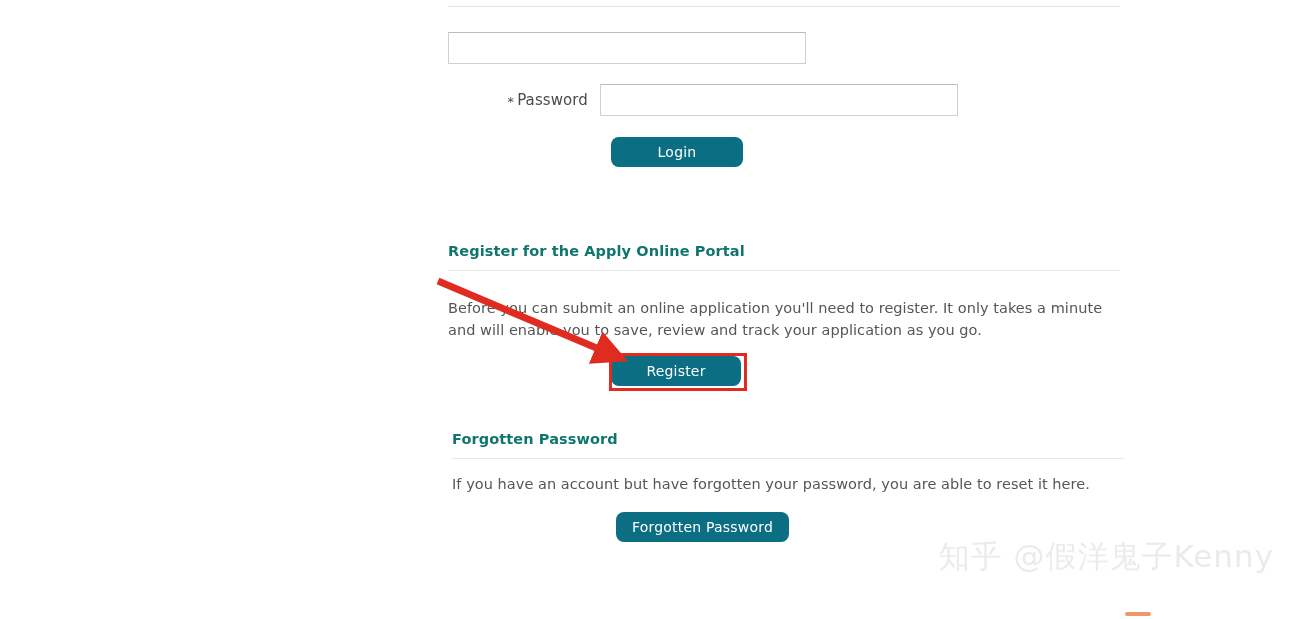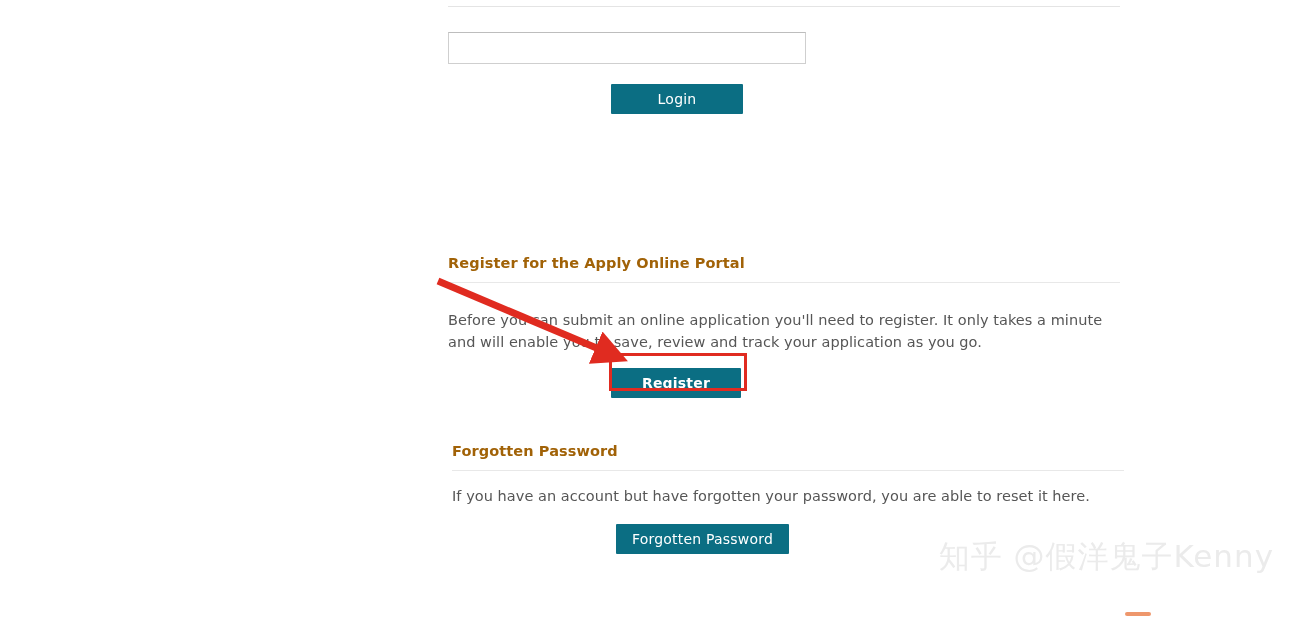--- a/index.html
+++ b/index.html
@@ -72,52 +72,50 @@
     display: inline-block;
     background: #0b6e83;
     color: #ffffff;
     border: none;
     font-size: 14px;
     font-family: "DejaVu Sans", "Liberation Sans", sans-serif;
     line-height: 1;
     text-align: center;
     cursor: pointer;
     padding: 0;
-    border-radius: 1px;
+    border-radius: 8px;
     letter-spacing: 0.2px;
   }
 
   .btn-login {
     width: 132px;
     height: 30px;
   }
   .btn-register {
     width: 130px;
     height: 30px;
-    font-weight: bold;
   }
   .btn-forgotten {
     width: 173px;
     height: 30px;
   }
 
   .btn-row {
     margin-left: 163px;
   }
 
   
   .section {
     margin-top: 0;
   }
   .section-title {
     font-size: 14.5px;
     font-weight: bold;
-    color: #a16207;
+    color: #0f766e;
     letter-spacing: 0.1px;
-    margin-top: 12px;
   }
   .section-rule {
     height: 1px;
     background: #e8e8e8;
     margin-top: 11px;
   }
   .section-body {
     font-size: 14.5px;
     color: #565656;
     line-height: 22px;
@@ -187,20 +185,26 @@
 <div id="page">
 
   <div id="top-rule" class="rule"></div>
 
   <div id="login-form">
 
     <div class="form-row">
       <input class="text-input" type="text" value="" placeholder="" style="">
     </div>
 
+    <div class="form-row">
+      <div class="form-label">
+        <span class="req">*</span><span>Password</span>
+      </div>
+      <input class="text-input" type="password" value="" placeholder="" style="">
+    </div>
 
     <div class="btn-row">
       <button class="btn-teal btn-login">Login</button>
     </div>
   </div>
 
   <div id="register-sec" class="section">
     <div class="section-title">Register for the Apply Online Portal</div>
     <div class="section-rule"></div>
     <div class="section-body">Before you can submit an online application you'll need to register. It only takes a minute and will enable you to save, review and track your application as you go.</div>

